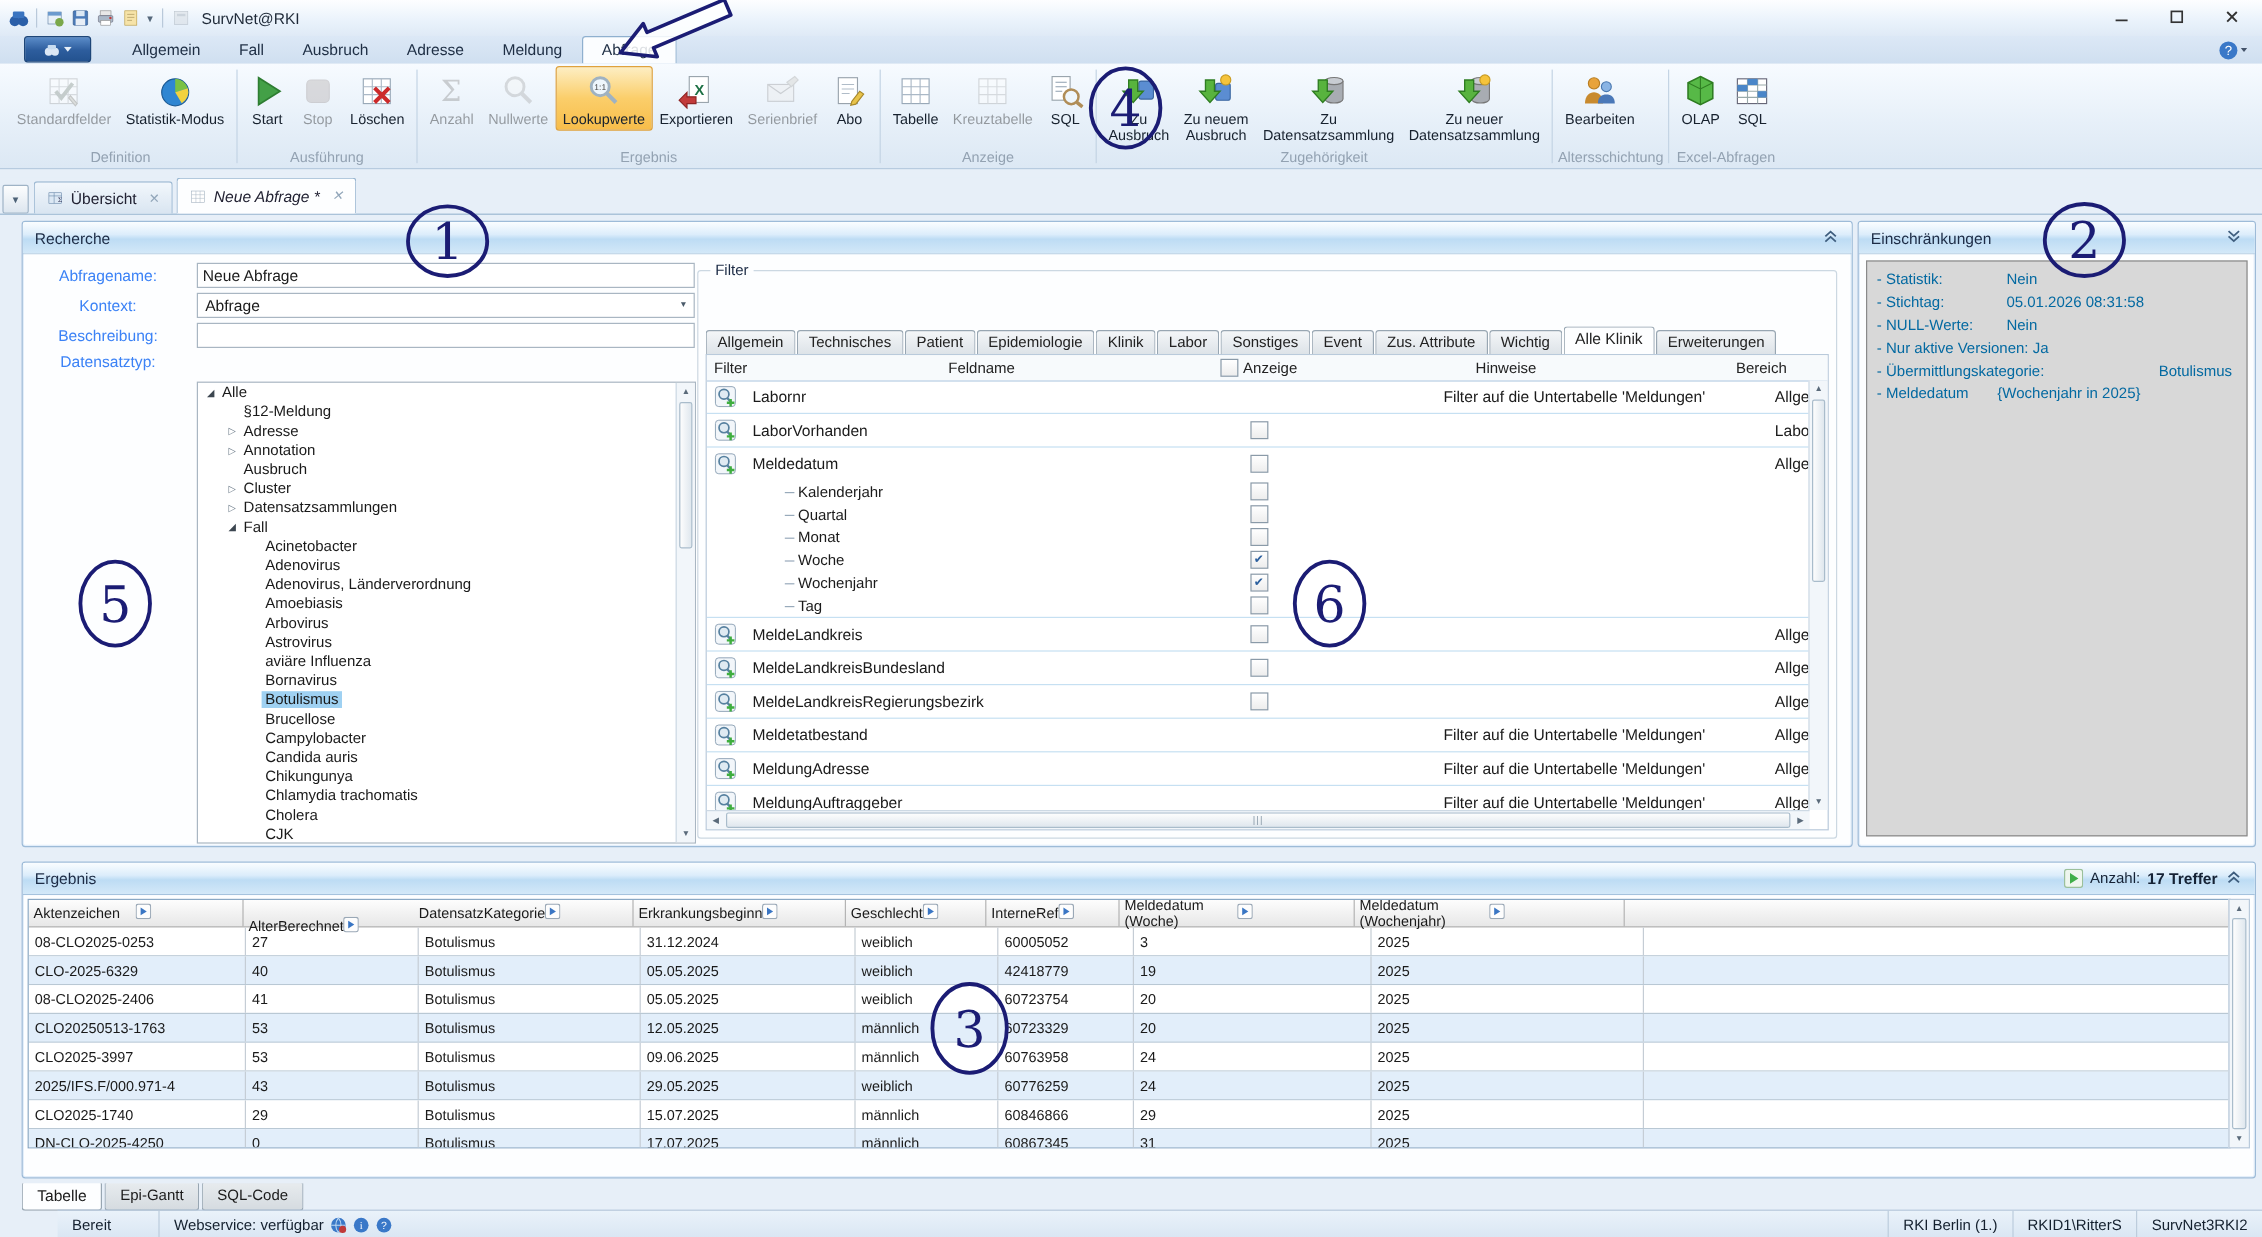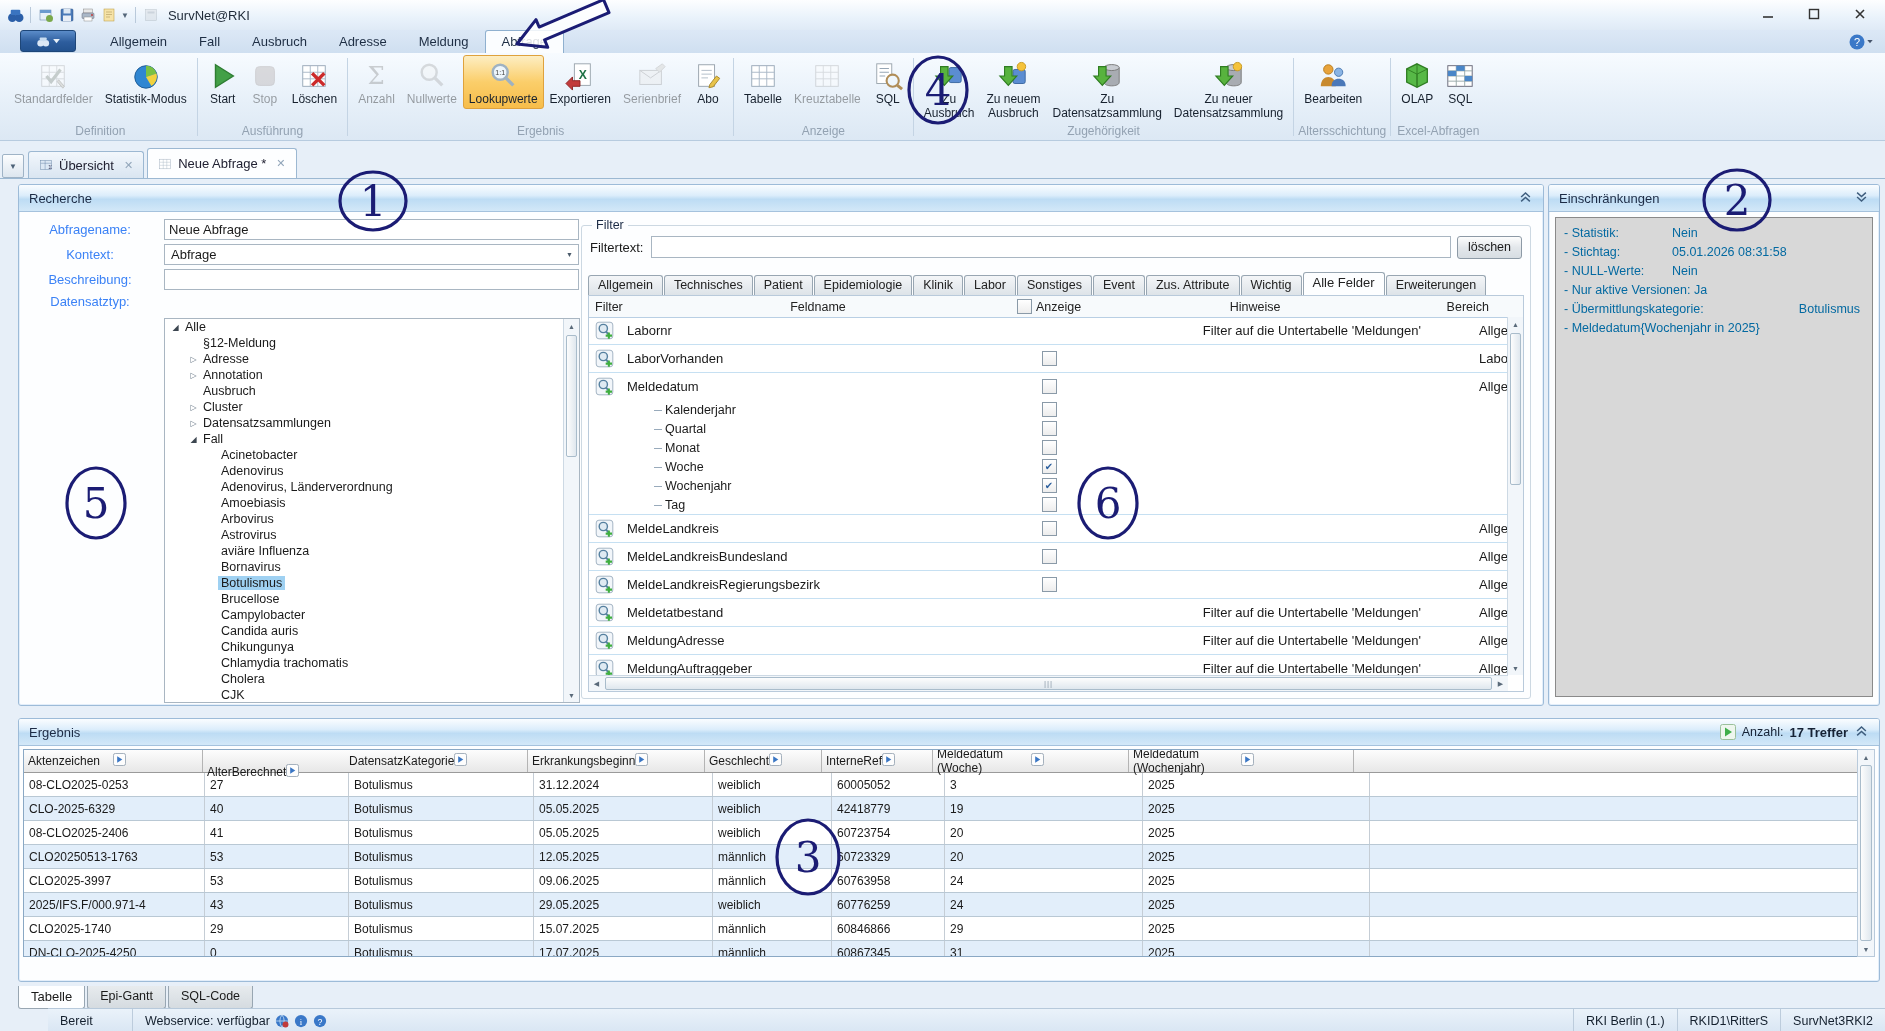--- a/index.html
+++ b/index.html
@@ -43,21 +43,21 @@
   .rbtn.hl{background:linear-gradient(#fdeec3,#fbce6a 50%,#f7bd4a);border-color:#dfa23d;}
   
   .doctabs{position:absolute;left:0;top:148px;right:0;height:30px;display:flex;align-items:flex-end;
     border-bottom:1px solid #9cb8d2;background:#e7eff8;}
   .tablistbtn{width:20px;height:22px;margin:0 4px 0 2px;border:1px solid #9fb3c6;border-radius:2px;
     background:linear-gradient(#fcfdfe,#dde6ef);display:flex;align-items:center;justify-content:center;
     font-size:8px;color:#4d6277;}
   .dtab{display:flex;align-items:center;gap:6px;height:26px;padding:0 10px;margin-right:3px;
     border:1px solid #9cb8d2;border-bottom:none;border-radius:3px 3px 0 0;font-size:13px;color:#223;
     background:linear-gradient(#f2f7fc,#d9e5f1);}
-  .dtab.active{background:#fdfeff;height:29px;}
+  .dtab.active{background:#fdfeff;height:29px;font-style:italic;}
   .dtab .x{color:#92a6ba;font-size:11px;margin-left:4px;}
   
   .panel{position:absolute;background:#fdfeff;border:1px solid #9dbbd8;border-radius:3px;
     box-shadow:0 0 0 1px #e3eefa inset;}
   .phead{height:26px;background:linear-gradient(#fafdff,#dcedfb 40%,#bddcf4 55%,#d3e8f8);
     border-bottom:1px solid #a5c2dd;border-radius:2px 2px 0 0;display:flex;align-items:center;
     padding:0 10px;font-size:13px;color:#1c2b45;}
   .phead .chev{margin-left:auto;}
   .recherche{left:18px;top:184px;width:1524px;height:520px;}
   .einschr{left:1548px;top:184px;width:330px;height:520px;}
@@ -135,21 +135,21 @@
   .hsb .thumb{flex:1;height:11px;margin:0 1px;border:1px solid #a9bccb;border-radius:2px;
     background:linear-gradient(#fdfdfd,#dfe7ee);display:flex;align-items:center;justify-content:center;
     color:#8a9aa8;font-size:8px;letter-spacing:1px;}
   
   .ebox{position:absolute;left:6px;top:32px;right:6px;bottom:8px;background:#d8d8d8;
     border:1px solid #8a8a8a;padding:6px 8px;font-size:12.5px;line-height:19px;color:#0369a1;}
   .eline{display:flex;white-space:pre;}
   .eline .elab{flex:none;}
   .eline.col .elab{width:108px;}
   .eline.right .eval{margin-left:auto;padding-right:4px;}
-  .eline.inline .eval{margin-left:0;}
+  .eline.inline .eval{margin-left:24px;}
   
   .anz{margin-left:auto;display:flex;align-items:center;gap:6px;font-size:12.5px;color:#152235;}
   .anz b{font-size:13px;}
   .rtable{position:absolute;left:4px;top:30px;right:20px;height:206px;border:1px solid #8aa8c4;
     background:#fff;overflow:hidden;font-size:12px;}
   .rhead{display:flex;height:22px;background:linear-gradient(#fdfdfd,#e7e7e7);
     border-bottom:1px solid #9a9a9a;}
   .rhc{display:flex;align-items:center;padding:0 4px;border-right:1px solid #b4b4b4;}
   .rhc span{flex:1;}
   .rrow{display:flex;height:23px;border-bottom:1px solid #b9c8d4;}
@@ -581,39 +581,32 @@
         </div>
     <div class="vsb">
       <div class="arr">▲</div>
       <div class="thumb" style="top:16px;height:120px;"></div>
       <div class="arr b">▼</div>
     </div>
   </div>
 
   <div class="fgroup">
     <span class="flegend">Filter</span>
-    <div class="ftrow">
-      <label>Filtertext:</label>
-      <div class="finput">
-            <span></span>
-          </div>
-      <div class="btn">löschen</div>
-    </div>
     <div class="ftabs" id="ftabs">
           <div class="ftab">Allgemein</div>
           <div class="ftab">Technisches</div>
           <div class="ftab">Patient</div>
           <div class="ftab">Epidemiologie</div>
           <div class="ftab">Klinik</div>
           <div class="ftab">Labor</div>
           <div class="ftab">Sonstiges</div>
           <div class="ftab">Event</div>
           <div class="ftab">Zus. Attribute</div>
           <div class="ftab">Wichtig</div>
-          <div class="ftab active">Alle Felder</div>
+          <div class="ftab active">Alle Klinik</div>
           <div class="ftab">Erweiterungen</div>
         </div>
     <div class="fieldtable">
       <div class="fthead">
         <div class="c-icon">Filter</div>
         <div class="c-name">Feldname</div>
         <div class="c-anz">
               <span class="cb"></span>
               <span>Anzeige</span>
             </div>

